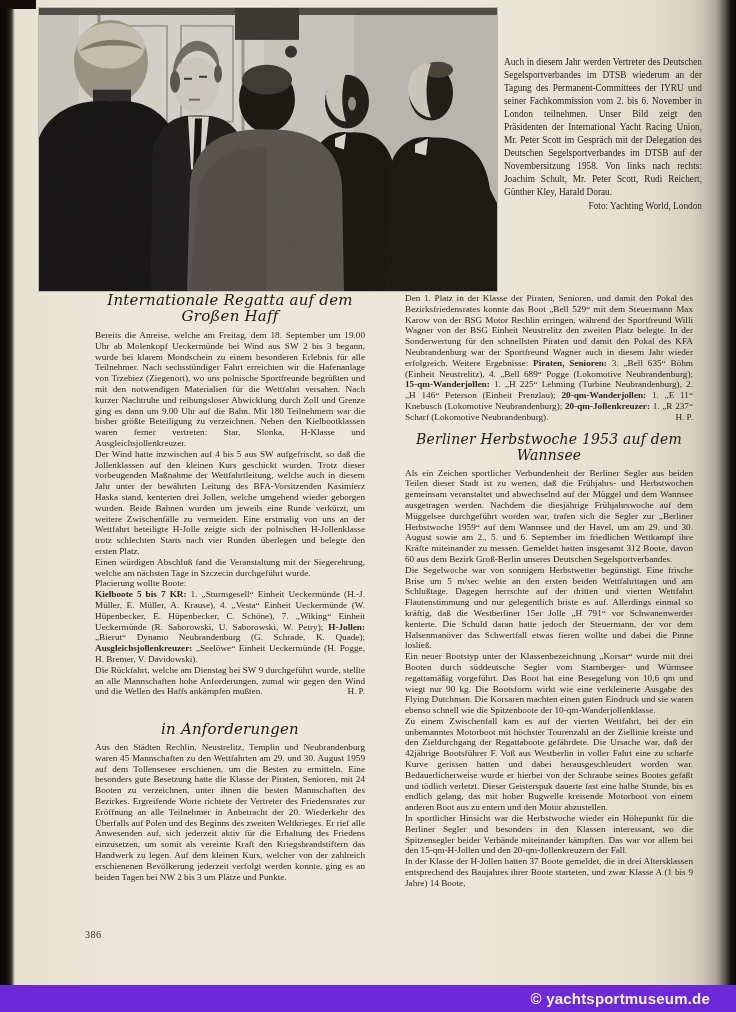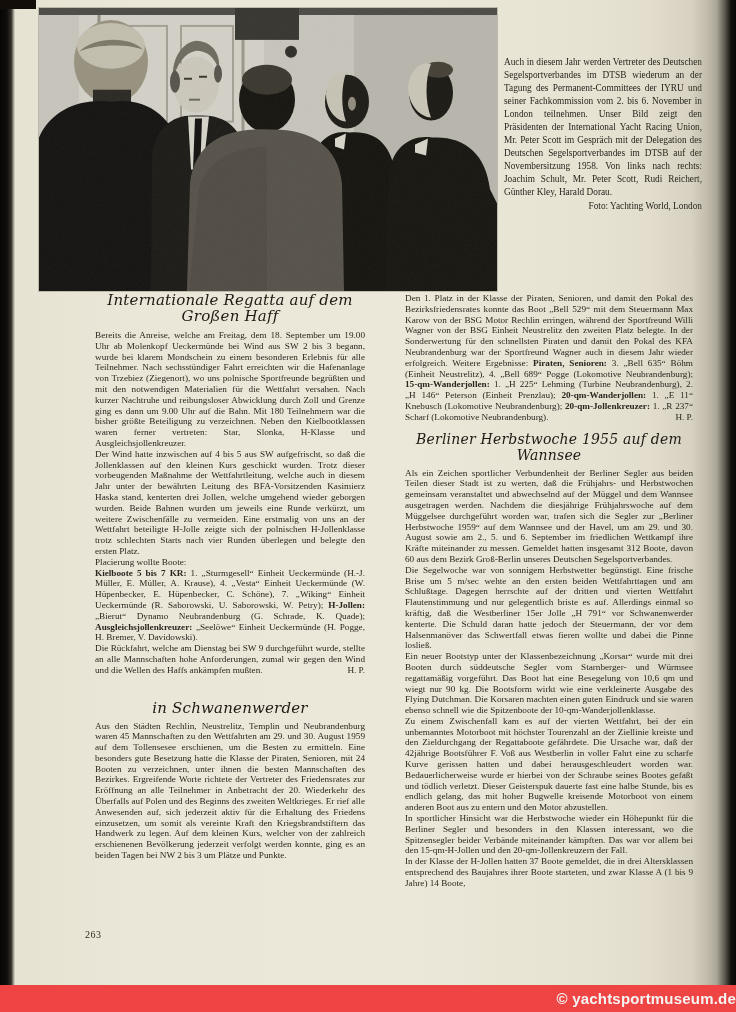--- a/index.html
+++ b/index.html
@@ -43,23 +43,23 @@
     margin:0 0 6px 0;line-height:16px;
   }
   .title-a2{margin-top:8px;margin-bottom:5px;}
   .title-a3{font-size:14px;margin-bottom:5px;}
   .sigline{text-align:right;margin-top:-10.8px;}
   b{font-weight:bold;}
   .page-number{
     position:absolute;left:85px;top:929px;font-size:10px;color:#2e2a23;letter-spacing:0.5px;
   }
   .bottom-bar{
-    position:absolute;left:0;bottom:0;width:736px;height:27px;background:#ef4444;
+    position:absolute;left:0;bottom:0;width:736px;height:27px;background:#6d28d9;
     display:flex;align-items:center;justify-content:flex-end;
-    box-sizing:border-box;
+    padding-right:26px;box-sizing:border-box;
   }
   .watermark{
     color:#f4f4f2;font-family:"Liberation Sans", sans-serif;
     font-weight:bold;font-size:15px;letter-spacing:0.2px;
   }
 </style>
 </head>
 <body>
 
 <div class="page">
@@ -136,44 +136,45 @@
 
   <div class="caption">
     <div>Auch in diesem Jahr werden Vertreter des Deutschen Segelsportverbandes im DTSB wiederum an der Tagung des Permanent-Committees der IYRU und seiner Fachkommission vom 2. bis 6. November in London teilnehmen. Unser Bild zeigt den Präsidenten der International Yacht Racing Union, Mr. Peter Scott im Gespräch mit der Delegation des Deutschen Segelsportverbandes im DTSB auf der Novembersitzung 1958. Von links nach rechts: Joachim Schult, Mr. Peter Scott, Rudi Reichert, Günther Kley, Harald Dorau.</div>
     <div class="credit">Foto: Yachting World, London</div>
   </div>
 
   <div class="col col-left">
     <h2 class="script-title">Internationale Regatta auf dem Großen Haff</h2>
     <p>Bereits die Anreise, welche am Freitag, dem 18. September um 19.00 Uhr ab Molenkopf Ueckermünde bei Wind aus SW 2 bis 3 begann, wurde bei klarem Mondschein zu einem besonderen Erlebnis für alle Teilnehmer. Nach sechsstündiger Fahrt erreichten wir die Hafenanlage von Trzebiez (Ziegenort), wo uns polnische Sportfreunde begrüßten und mit den notwendigen Materialien für die Wettfahrt versahen. Nach kurzer Nachtruhe und reibungsloser Abwicklung durch Zoll und Grenze ging es dann um 9.00 Uhr auf die Bahn. Mit 180 Teilnehmern war die bisher größte Beteiligung zu verzeichnen. Neben den Kielbootklassen waren ferner vertreten: Star, Slonka, H-Klasse und Ausgleichsjollenkreuzer.</p>
     <p>Der Wind hatte inzwischen auf 4 bis 5 aus SW aufgefrischt, so daß die Jollenklassen auf den kleinen Kurs geschickt wurden. Trotz dieser vorbeugenden Maßnahme der Wettfahrtleitung, welche auch in diesem Jahr unter der bewährten Leitung des BFA-Vorsitzenden Kasimierz Haska stand, kenterten drei Jollen, welche umgehend wieder geborgen wurden. Beide Bahnen wurden um jeweils eine Runde verkürzt, um weitere Zwischenfälle zu vermeiden. Eine erstmalig von uns an der Wettfahrt beteiligte H-Jolle zeigte sich der polnischen H-Jollenklasse trotz schlechten Starts nach vier Runden überlegen und belegte den ersten Platz.</p>
+    <p>Einen würdigen Abschluß fand die Veranstaltung mit der Siegerehrung, welche am nächsten Tage in Szczecin durchgeführt wurde.</p>
     <p>Placierung wollte Boote:</p>
     <p><b>Kielboote 5 bis 7 KR:</b><span> 1. „Sturmgesell“ Einheit Ueckermünde (H.-J. Müller, E. Müller, A. Krause), 4. „Vesta“ Einheit Ueckermünde (W. Hüpenbecker, E. Hüpenbecker, C. Schöne), 7. „Wiking“ Einheit Ueckermünde (R. Saborowski, U. Saborowski, W. Petry); </span><b>H-Jollen:</b><span> „Bierut“ Dynamo Neubrandenburg (G. Schrade, K. Quade); </span><b>Ausgleichsjollenkreuzer:</b><span> „Seelöwe“ Einheit Ueckermünde (H. Pogge, H. Bremer, V. Davidowski).</span></p>
     <p>Die Rückfahrt, welche am Dienstag bei SW 9 durchgeführt wurde, stellte an alle Mannschaften hohe Anforderungen, zumal wir gegen den Wind und die Wellen des Haffs ankämpfen mußten.</p>
     <div class="sigline">H. P.</div>
     <h2 class="script-title title-a2">
       <br>
-      <span>in Schwanenwerder</span>
+      <span>in Anforderungen</span>
     </h2>
     <p>Aus den Städten Rechlin, Neustrelitz, Templin und Neubrandenburg waren 45 Mannschaften zu den Wettfahrten am 29. und 30. August 1959 auf dem Tollensesee erschienen, um die Besten zu ermitteln. Eine besonders gute Besetzung hatte die Klasse der Piraten, Senioren, mit 24 Booten zu verzeichnen, unter ihnen die besten Mannschaften des Bezirkes. Ergreifende Worte richtete der Vertreter des Friedensrates zur Eröffnung an alle Teilnehmer in Anbetracht der 20. Wiederkehr des Überfalls auf Polen und des Beginns des zweiten Weltkrieges. Er rief alle Anwesenden auf, sich jederzeit aktiv für die Erhaltung des Friedens einzusetzen, um somit als vereinte Kraft den Kriegsbrandstiftern das Handwerk zu legen. Auf dem kleinen Kurs, welcher von der zahlreich erschienenen Bevölkerung jederzeit verfolgt werden konnte, ging es an beiden Tagen bei NW 2 bis 3 um Plätze und Punkte.</p>
   </div>
 
   <div class="col col-right">
     <p><span>Den 1. Platz in der Klasse der Piraten, Senioren, und damit den Pokal des Bezirksfriedensrates konnte das Boot „Bell 529“ mit dem Steuermann Max Karow von der BSG Motor Rechlin erringen, während der Sportfreund Willi Wagner von der BSG Einheit Neustrelitz den zweiten Platz belegte. In der Sonderwertung für den schnellsten Piraten und damit den Pokal des KFA Neubrandenburg war der Sportfreund Wagner auch in diesem Jahr wieder erfolgreich. Weitere Ergebnisse: </span><b>Piraten, Senioren:</b><span> 3. „Bell 635“ Böhm (Einheit Neustrelitz), 4. „Bell 689“ Pogge (Lokomotive Neubrandenburg); </span><b>15-qm-Wanderjollen:</b><span> 1. „H 225“ Lehming (Turbine Neubrandenburg), 2. „H 146“ Peterson (Einheit Prenzlau); </span><b>20-qm-Wanderjollen:</b><span> 1. „E 11“ Knebusch (Lokomotive Neubrandenburg); </span><b>20-qm-Jollenkreuzer:</b><span> 1. „R 237“ Scharf (Lokomotive Neubrandenburg).</span></p>
     <div class="sigline">H. P.</div>
-    <h2 class="script-title title-a2 title-a3">Berliner Herbstwoche 1955 auf dem Wannsee</h2>
+    <h2 class="script-title title-a2 title-a3">Berliner Herbstwoche 1953 auf dem Wannsee</h2>
     <p>Als ein Zeichen sportlicher Verbundenheit der Berliner Segler aus beiden Teilen dieser Stadt ist zu werten, daß die Frühjahrs- und Herbstwochen gemeinsam veranstaltet und abwechselnd auf der Müggel und dem Wannsee ausgetragen werden. Nachdem die diesjährige Frühjahrswoche auf dem Müggelsee durchgeführt worden war, trafen sich die Segler zur „Berliner Herbstwoche 1959“ auf dem Wannsee und der Havel, um am 29. und 30. August sowie am 2., 5. und 6. September im friedlichen Wettkampf ihre Kräfte miteinander zu messen. Gemeldet hatten insgesamt 312 Boote, davon 60 aus dem Bezirk Groß-Berlin unseres Deutschen Segelsportverbandes.</p>
     <p>Die Segelwoche war von sonnigem Herbstwetter begünstigt. Eine frische Brise um 5 m/sec wehte an den ersten beiden Wettfahrttagen und am Schlußtage. Dagegen herrschte auf der dritten und vierten Wettfahrt Flautenstimmung und nur gelegentlich briste es auf. Allerdings einmal so kräftig, daß die Westberliner 15er Jolle „H 791“ vor Schwanenwerder kenterte. Die Schuld daran hatte jedoch der Steuermann, der vor dem Halsenmanöver das Schwertfall etwas fieren wollte und dabei die Pinne losließ.</p>
     <p>Ein neuer Bootstyp unter der Klassenbezeichnung „Korsar“ wurde mit drei Booten durch süddeutsche Segler vom Starnberger- und Würmsee regattamäßig vorgeführt. Das Boot hat eine Besegelung von 10,6 qm und wiegt nur 90 kg. Die Bootsform wirkt wie eine verkleinerte Ausgabe des Flying Dutchman. Die Korsaren machten einen guten Eindruck und sie waren ebenso schnell wie die Spitzenboote der 10-qm-Wanderjollenklasse.</p>
     <p>Zu einem Zwischenfall kam es auf der vierten Wettfahrt, bei der ein unbemanntes Motorboot mit höchster Tourenzahl an der Ziellinie kreiste und den Zieldurchgang der Regattaboote gefährdete. Die Ursache war, daß der 42jährige Bootsführer F. Voß aus Westberlin in voller Fahrt eine zu scharfe Kurve gerissen hatten und dabei herausgeschleudert worden war. Bedauerlicherweise wurde er hierbei von der Schraube seines Bootes gefaßt und tödlich verletzt. Dieser Geisterspuk dauerte fast eine halbe Stunde, bis es endlich gelang, das mit hoher Bugwelle kreisende Motorboot von einem anderen Boot aus zu entern und den Motor abzustellen.</p>
     <p>In sportlicher Hinsicht war die Herbstwoche wieder ein Höhepunkt für die Berliner Segler und besonders in den Klassen interessant, wo die Spitzensegler beider Verbände miteinander kämpften. Das war vor allem bei den 15-qm-H-Jollen und den 20-qm-Jollenkreuzern der Fall.</p>
     <p>In der Klasse der H-Jollen hatten 37 Boote gemeldet, die in drei Altersklassen entsprechend des Baujahres ihrer Boote starteten, und zwar Klasse A (1 bis 9 Jahre) 14 Boote,</p>
   </div>
 
-  <div class="page-number">263</div>
+  <div class="page-number">386</div>
 </div>
 
 <div class="gutter-left"></div>
 <div class="corner-top-left"></div>
 <div class="edge-right"></div>
 
 <div class="bottom-bar">
   <span class="watermark">© yachtsportmuseum.de</span>
 </div>
 

